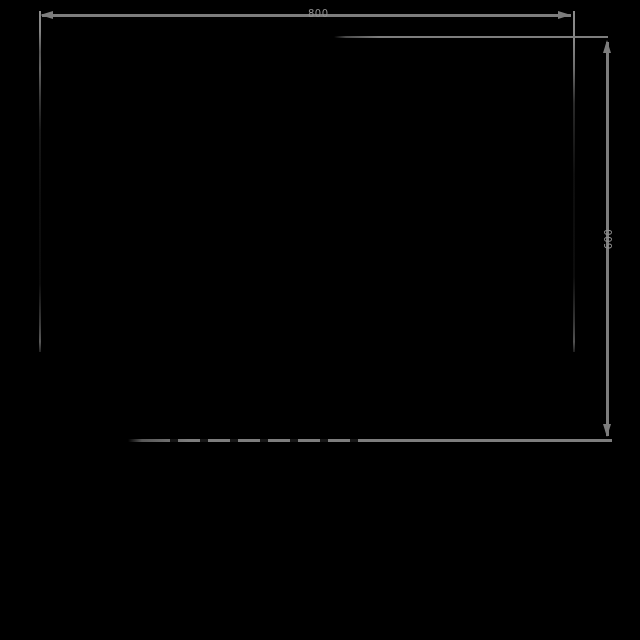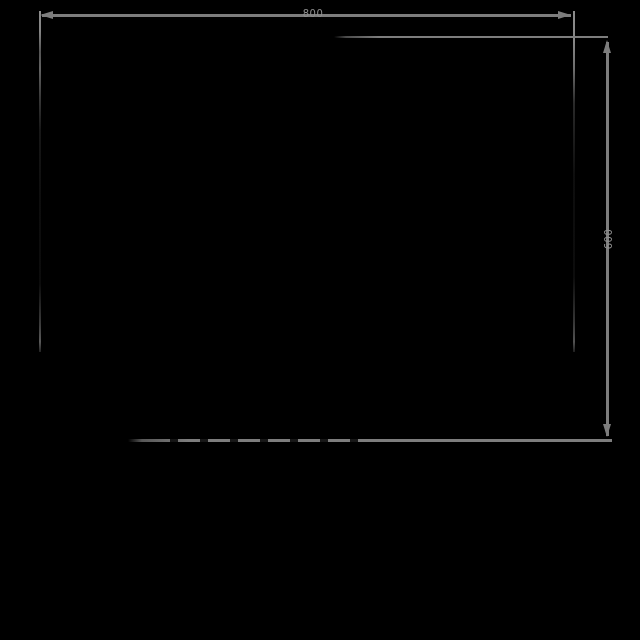--- a/index.html
+++ b/index.html
@@ -56,22 +56,22 @@
 
   
   .dim-label {
     color: #8f8f8f;
     font-size: 10px;
     line-height: 12px;
     letter-spacing: 0.5px;
     white-space: nowrap;
   }
   .label-width {
-    left: 297px; top: 8px; width: 32px;
-    text-align: center;
+    left: 308px; top: 8px; width: 32px;
+    text-align: left;
   }
   .label-height {
     left: 609px; top: 239px;
     transform: translate(-50%, -50%) rotate(-90deg);
   }
 
   
   .ext-left {
     left: 39px; top: 11px; width: 2px; height: 341px;
     background: linear-gradient(to bottom,

